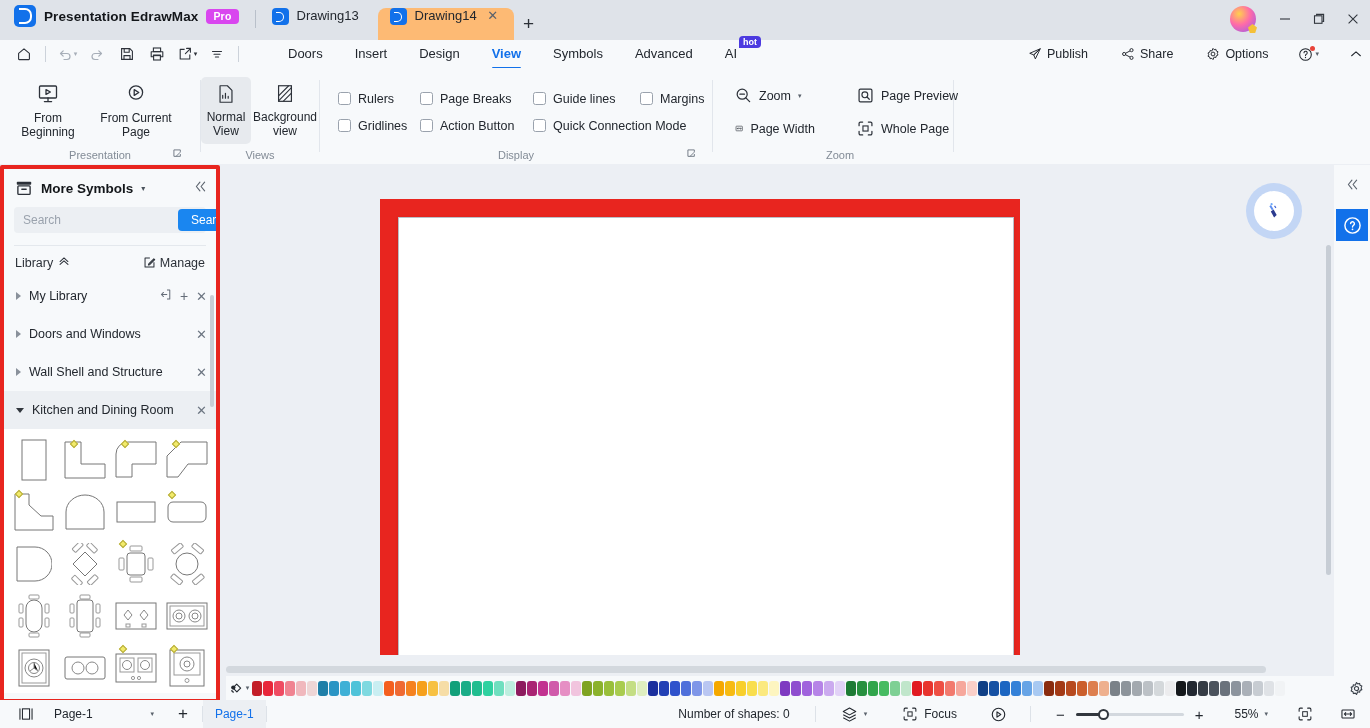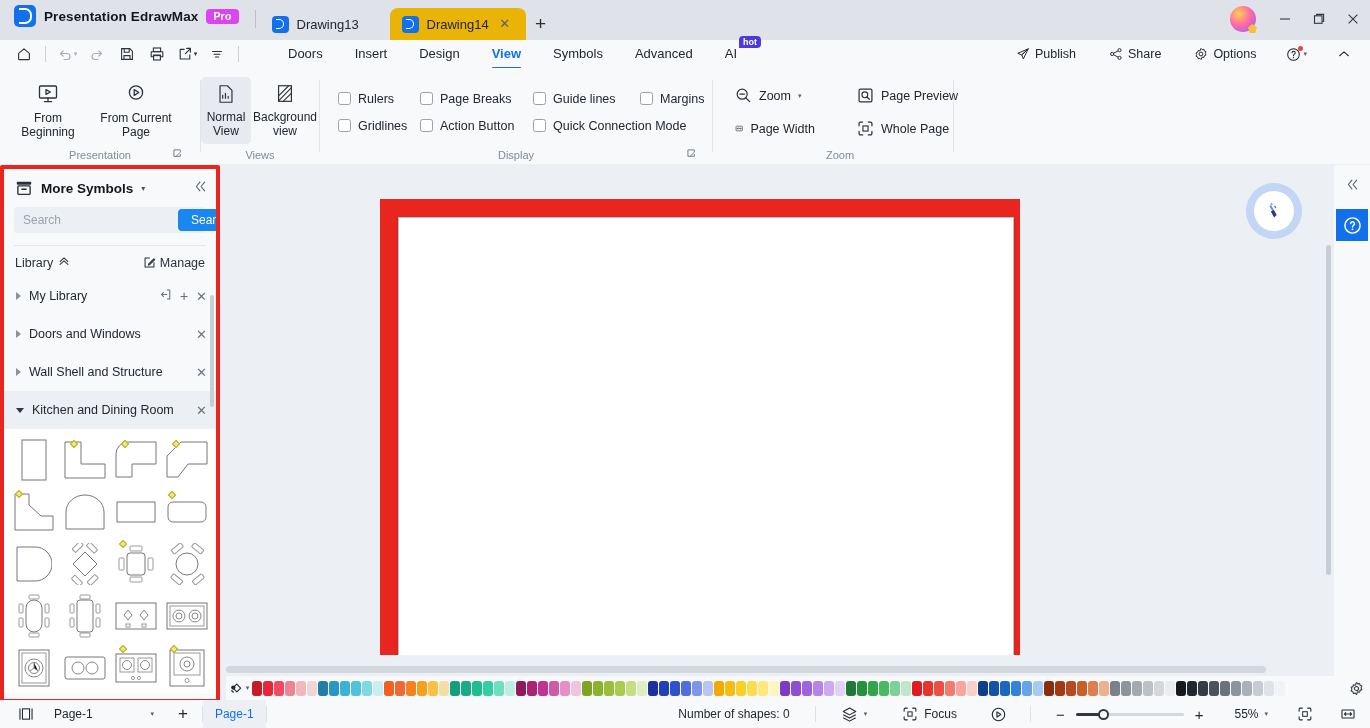--- a/index.html
+++ b/index.html
@@ -32,26 +32,26 @@
     border: 2.2px solid #fff; border-left: none;
     border-radius: 0 7px 7px 0;
   }
   .brand-name { font-size: 13.5px; color: #13161a; font-weight: 700; letter-spacing: .1px; }
   .pro-badge {
     background: #d946ef; color: #fff; font-size: 10.5px; font-weight: 700;
     padding: 1.5px 7px; border-radius: 4px; letter-spacing: .2px;
   }
   .tab-sep { width: 1px; height: 18px; background: #b9c0ca; margin: 0 4px 12px 6px; }
   .tab {
-    display: flex; align-items: center; gap: 8px;
+    display: flex; align-items: flex-start; gap: 8px;
     height: 32px; padding: 0 13px 0 12px; border-radius: 8px 8px 0 0;
     font-size: 13px; color: #22272e; position: relative; cursor: default;
     min-width: 118px;
   }
-  .tab.active { background: #eab308; margin-left: 12px; }
+  .tab.active { background: #fdba74; }
   .tab-ico {
     width: 17px; height: 17px; border-radius: 4px; background: #1271ea;
     display: flex; align-items: center; justify-content: center; flex: none;
   }
   .tab-ico::before {
     content: ""; width: 7px; height: 8px;
     border: 1.7px solid #fff; border-left: none; border-radius: 0 5px 5px 0;
   }
   .tab-label { white-space: nowrap; }
   .tab-close {
@@ -99,21 +99,21 @@
   .menu.active { color: #1271ea; font-weight: 600; }
   .menu.active::after {
     content: ""; position: absolute; left: 16px; right: 16px; bottom: -2px;
     height: 2px; background: #1271ea; border-radius: 2px;
   }
   .hot-badge {
     position: absolute; top: -6px; right: -2px;
     background: #4c3ae0; color: #fff; font-size: 9px; font-weight: 700;
     padding: 0 4px; border-radius: 4px 4px 4px 0; line-height: 12px;
   }
-  .menu-right { margin-left: auto; display: flex; align-items: center; padding-right: 12px; gap: 19px; }
+  .menu-right { margin-left: auto; display: flex; align-items: center; padding-right: 0; gap: 19px; }
   .mr-item {
     display: flex; align-items: center; gap: 5px; font-size: 12.5px;
     color: #22272e; padding: 3px 7px; border-radius: 4px; white-space: nowrap;
   }
   .help-dot {
     position: relative; display: flex; align-items: center; gap: 2px;
     padding: 3px 4px; color: #22272e;
   }
   .help-dot::after {
     content: ""; position: absolute; right: 8px; top: 2px;

